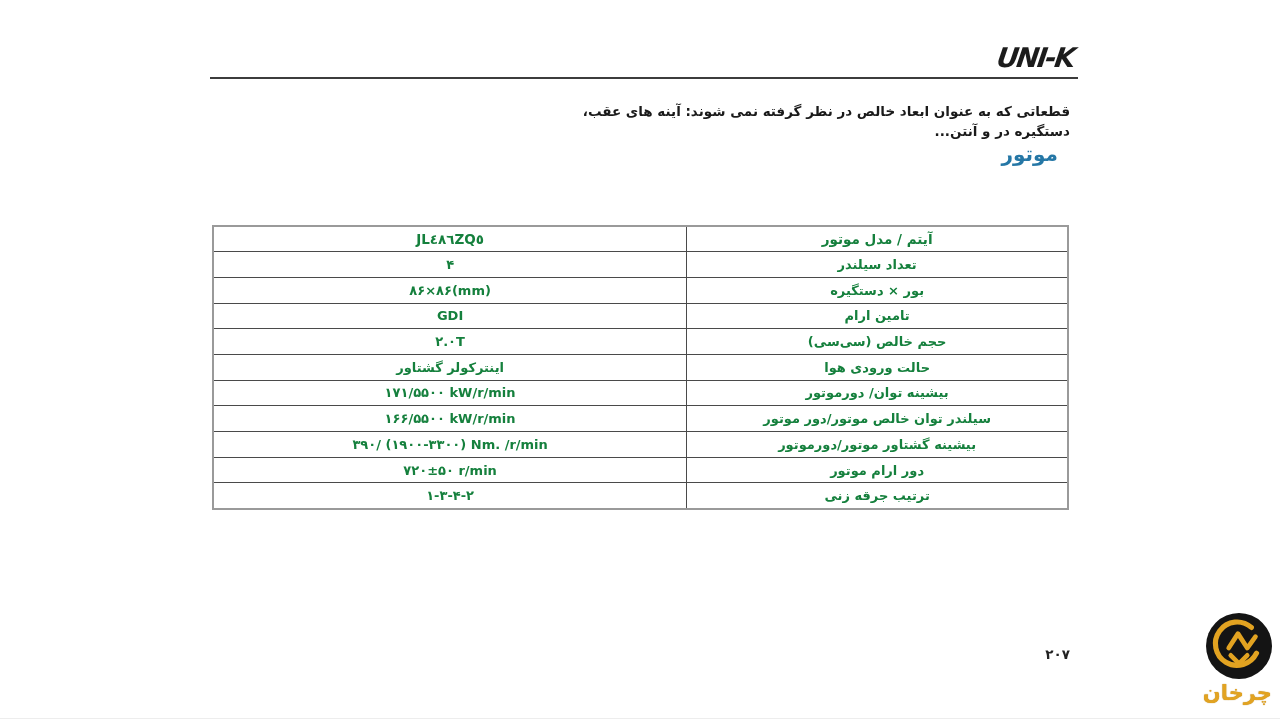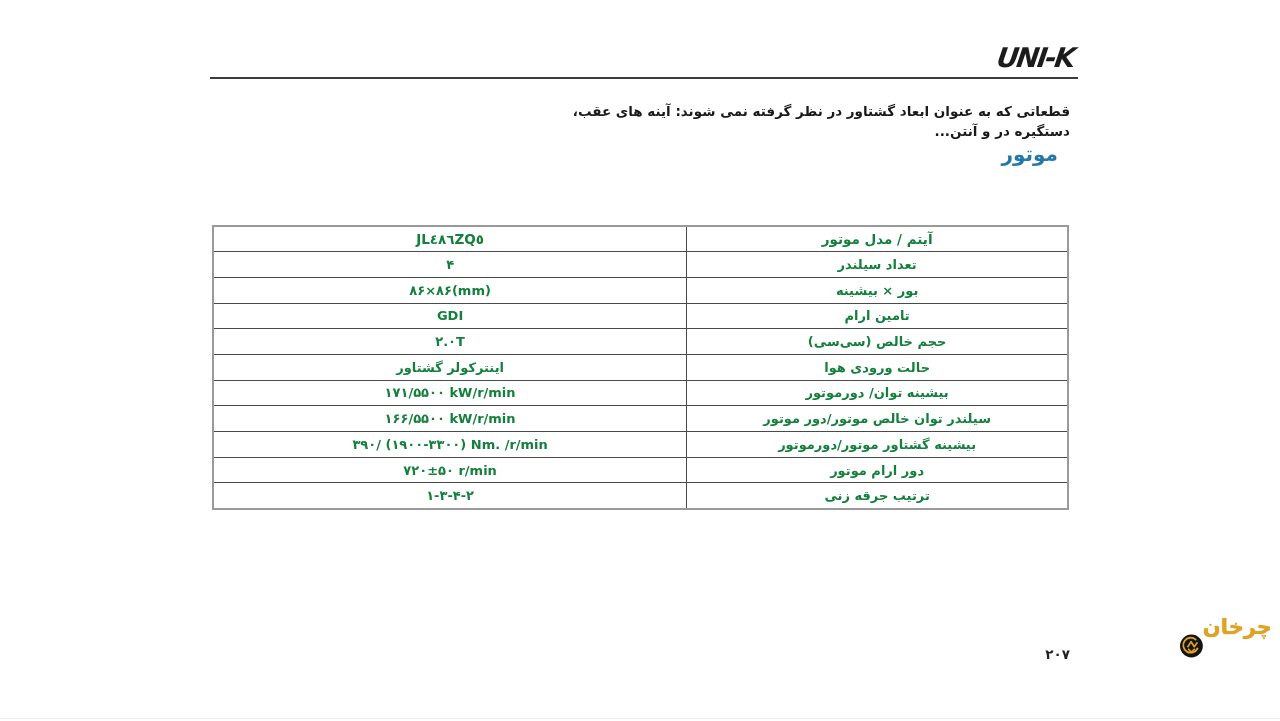--- a/index.html
+++ b/index.html
@@ -90,22 +90,22 @@
     color: #222222;
     direction: rtl;
   }
 
   
   .watermark {
     position: absolute;
     top: 613px; left: 1180px;
     width: 92px;
     display: flex;
-    flex-direction: row;
-    align-items: flex-start;
+    flex-direction: column;
+    align-items: flex-end;
   }
   .watermark .mark { width: 66px; height: 66px; }
   .watermark .site-name {
     margin-top: 2px;
     font-size: 21px;
     font-weight: bold;
     color: #e2a321;
     direction: rtl;
     letter-spacing: 1px;
     text-shadow: 0 0 1px #b07c10;
@@ -119,36 +119,36 @@
   }
 </style>
 </head>
 <body>
 
 <div class="page">
 
   <div class="brand">UNI-K</div>
   <div class="header-rule"></div>
 
-  <div class="note">قطعاتی که به عنوان ابعاد گشتاور در نظر گرفته نمی شوند: آینه های عقب، دستگیره در و آنتن...</div>
+  <div class="note">قطعاتی که به عنوان ابعاد خالص در نظر گرفته نمی شوند: آینه های عقب، دستگیره در و آنتن...</div>
 
   <div class="section-title">موتور</div>
 
   <table class="spec">
     <tbody>
         <tr class="header-row">
       <td class="label">آیتم / مدل موتور</td>
       <td class="value">JL٤٨٦ZQ٥</td>
     </tr>
     <tr>
       <td class="label">تعداد سیلندر</td>
       <td class="value">۴</td>
     </tr>
     <tr>
-      <td class="label">بور × بیشینه</td>
+      <td class="label">بور × دستگیره</td>
       <td class="value">۸۶×۸۶(mm)</td>
     </tr>
     <tr>
       <td class="label">تامین ارام</td>
       <td class="value">GDI</td>
     </tr>
     <tr>
       <td class="label">حجم خالص (سی‌سی)</td>
       <td class="value">۲.۰T</td>
     </tr>

